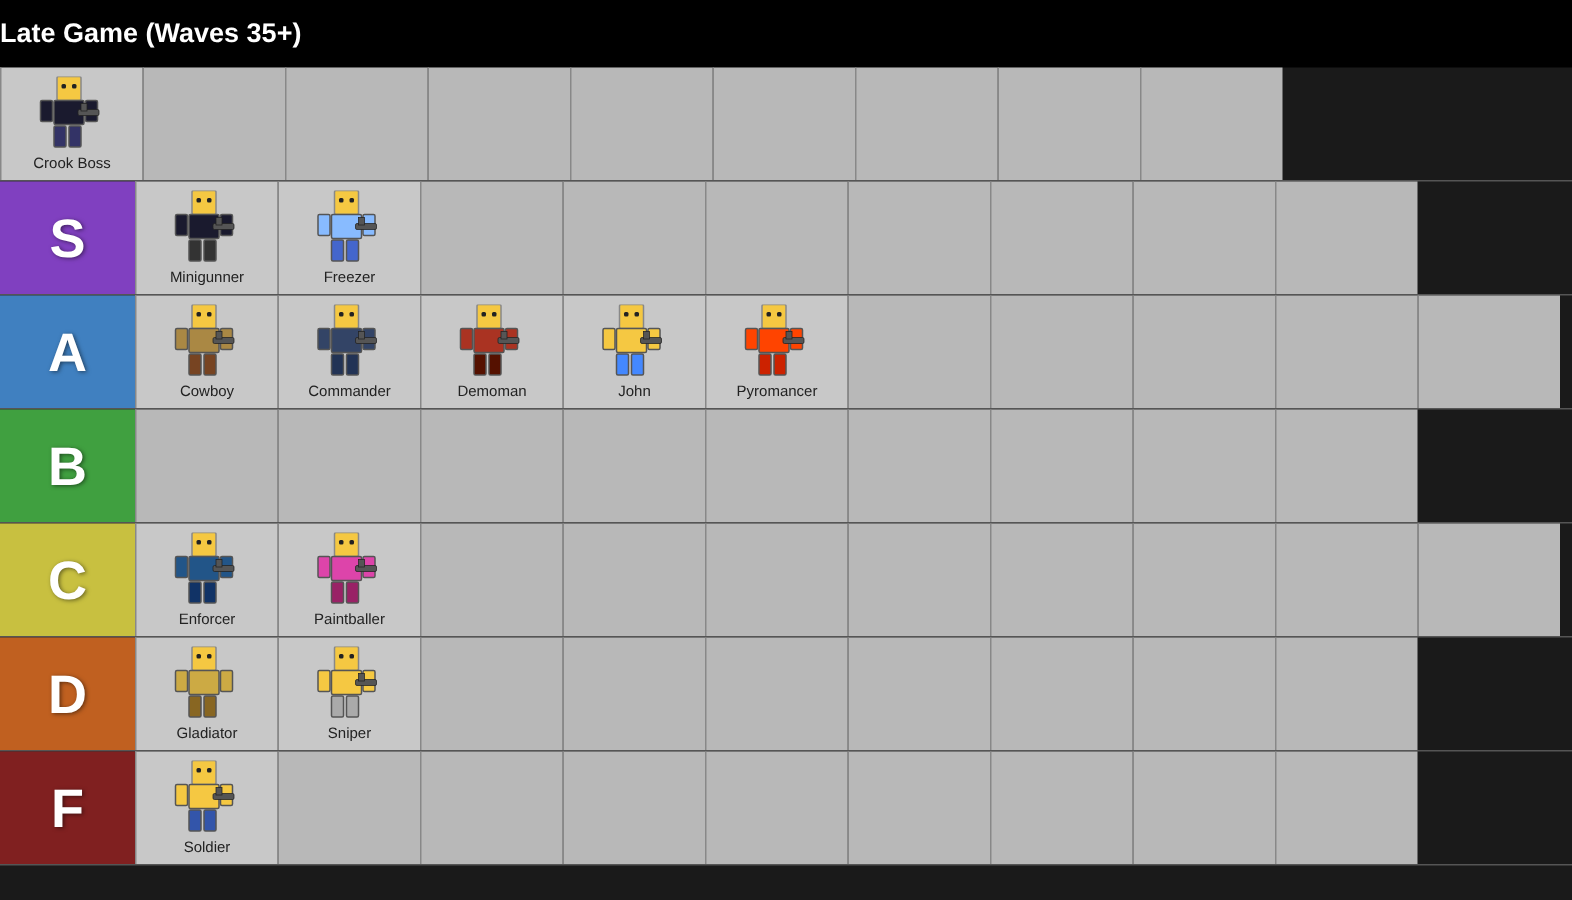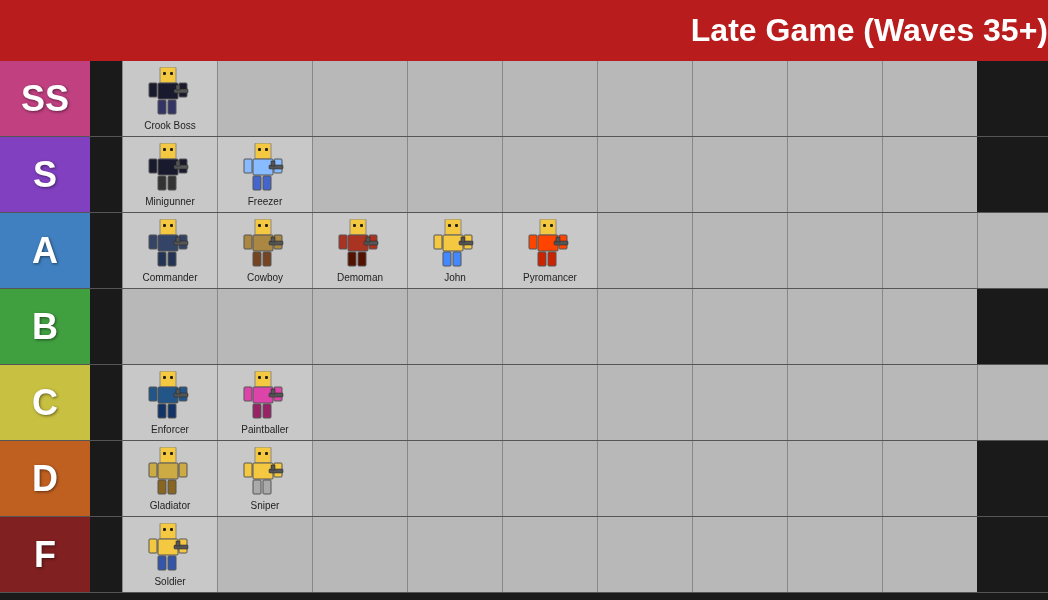--- a/index.html
+++ b/index.html
@@ -8,46 +8,45 @@
       font-family: Arial, sans-serif;
       width: 1048px;
       height: 600px;
       overflow: hidden;
     }
     .container {
       width: 1048px;
       background: #1a1a1a;
     }
     .header {
-      background: #b91c1c;
+      background: #000000;
       color: #fff;
-      text-align: right;
+      text-align: left;
       padding: 12px 0;
-      font-size: 32px;
+      font-size: 18px;
       font-weight: bold;
     }
     .tier-row {
       display: flex;
       border-bottom: 1px solid #555;
     }
     .tier-label {
       min-width: 90px;
       width: 90px;
       display: flex;
       align-items: center;
       justify-content: center;
       font-size: 36px;
       font-weight: bold;
       color: #fff;
       text-shadow: 1px 1px 3px rgba(0,0,0,0.5);
     }
     .tier-cells {
       display: flex;
       flex: 1;
-      margin-left: 32px;
     }
     .cell {
       width: 95px;
       min-width: 95px;
       min-height: 75px;
       display: flex;
       flex-direction: column;
       align-items: center;
       justify-content: flex-end;
       padding: 4px 2px 4px;
@@ -88,21 +87,20 @@
   </style>
 </head>
 <body>
 
 <div class="container">
   <div class="header">
     <span>Late Game (Waves 35+)</span>
   </div>
   <div id="tier-list">
       <div class="tier-row">
-        <div class="tier-label tier-ss">SS</div>
         <div class="tier-cells">
           <div class="cell">
             <div class="cell-icon">
               <svg class="char-svg" viewBox="0 0 60 52" xmlns="http://www.w3.org/2000/svg">
 
     <rect x="20" y="0" width="16" height="16" fill="#f5c842" stroke="#888" stroke-width="1" rx="1"></rect>
 
     <rect x="23" y="5" width="3" height="3" fill="#222" rx="1"></rect>
     <rect x="30" y="5" width="3" height="3" fill="#222" rx="1"></rect>
 
@@ -196,58 +194,58 @@
         <div class="tier-cells">
           <div class="cell">
             <div class="cell-icon">
               <svg class="char-svg" viewBox="0 0 60 52" xmlns="http://www.w3.org/2000/svg">
 
     <rect x="20" y="0" width="16" height="16" fill="#f5c842" stroke="#888" stroke-width="1" rx="1"></rect>
 
     <rect x="23" y="5" width="3" height="3" fill="#222" rx="1"></rect>
     <rect x="30" y="5" width="3" height="3" fill="#222" rx="1"></rect>
 
+    <rect x="18" y="16" width="20" height="16" fill="#aa8844" stroke="#555" stroke-width="1" rx="1"></rect>
+
+    <rect x="9" y="16" width="8" height="14" fill="#aa8844" stroke="#555" stroke-width="1" rx="1"></rect>
+
+    <rect x="39" y="16" width="8" height="14" fill="#aa8844" stroke="#555" stroke-width="1" rx="1"></rect>
+    <rect x="34" y="22" width="14" height="4" fill="#555" stroke="#222" stroke-width="0.5" rx="1"></rect>
+              <rect x="36" y="18" width="4" height="5" fill="#555" stroke="#222" stroke-width="0.5"></rect>
+
+    <rect x="18" y="33" width="8" height="14" fill="#774422" stroke="#555" stroke-width="1" rx="1"></rect>
+
+    <rect x="28" y="33" width="8" height="14" fill="#774422" stroke="#555" stroke-width="1" rx="1"></rect>
+  </svg>
+            </div>
+            <div class="cell-label">Cowboy</div>
+          </div>
+          <div class="cell">
+            <div class="cell-icon">
+              <svg class="char-svg" viewBox="0 0 60 52" xmlns="http://www.w3.org/2000/svg">
+
+    <rect x="20" y="0" width="16" height="16" fill="#f5c842" stroke="#888" stroke-width="1" rx="1"></rect>
+
+    <rect x="23" y="5" width="3" height="3" fill="#222" rx="1"></rect>
+    <rect x="30" y="5" width="3" height="3" fill="#222" rx="1"></rect>
+
     <rect x="18" y="16" width="20" height="16" fill="#334466" stroke="#555" stroke-width="1" rx="1"></rect>
 
     <rect x="9" y="16" width="8" height="14" fill="#334466" stroke="#555" stroke-width="1" rx="1"></rect>
 
     <rect x="39" y="16" width="8" height="14" fill="#334466" stroke="#555" stroke-width="1" rx="1"></rect>
     <rect x="34" y="22" width="14" height="4" fill="#555" stroke="#222" stroke-width="0.5" rx="1"></rect>
               <rect x="36" y="18" width="4" height="5" fill="#555" stroke="#222" stroke-width="0.5"></rect>
 
     <rect x="18" y="33" width="8" height="14" fill="#223355" stroke="#555" stroke-width="1" rx="1"></rect>
 
     <rect x="28" y="33" width="8" height="14" fill="#223355" stroke="#555" stroke-width="1" rx="1"></rect>
   </svg>
             </div>
             <div class="cell-label">Commander</div>
-          </div>
-          <div class="cell">
-            <div class="cell-icon">
-              <svg class="char-svg" viewBox="0 0 60 52" xmlns="http://www.w3.org/2000/svg">
-
-    <rect x="20" y="0" width="16" height="16" fill="#f5c842" stroke="#888" stroke-width="1" rx="1"></rect>
-
-    <rect x="23" y="5" width="3" height="3" fill="#222" rx="1"></rect>
-    <rect x="30" y="5" width="3" height="3" fill="#222" rx="1"></rect>
-
-    <rect x="18" y="16" width="20" height="16" fill="#aa8844" stroke="#555" stroke-width="1" rx="1"></rect>
-
-    <rect x="9" y="16" width="8" height="14" fill="#aa8844" stroke="#555" stroke-width="1" rx="1"></rect>
-
-    <rect x="39" y="16" width="8" height="14" fill="#aa8844" stroke="#555" stroke-width="1" rx="1"></rect>
-    <rect x="34" y="22" width="14" height="4" fill="#555" stroke="#222" stroke-width="0.5" rx="1"></rect>
-              <rect x="36" y="18" width="4" height="5" fill="#555" stroke="#222" stroke-width="0.5"></rect>
-
-    <rect x="18" y="33" width="8" height="14" fill="#774422" stroke="#555" stroke-width="1" rx="1"></rect>
-
-    <rect x="28" y="33" width="8" height="14" fill="#774422" stroke="#555" stroke-width="1" rx="1"></rect>
-  </svg>
-            </div>
-            <div class="cell-label">Cowboy</div>
           </div>
           <div class="cell">
             <div class="cell-icon">
               <svg class="char-svg" viewBox="0 0 60 52" xmlns="http://www.w3.org/2000/svg">
 
     <rect x="20" y="0" width="16" height="16" fill="#f5c842" stroke="#888" stroke-width="1" rx="1"></rect>
 
     <rect x="23" y="5" width="3" height="3" fill="#222" rx="1"></rect>
     <rect x="30" y="5" width="3" height="3" fill="#222" rx="1"></rect>
 

